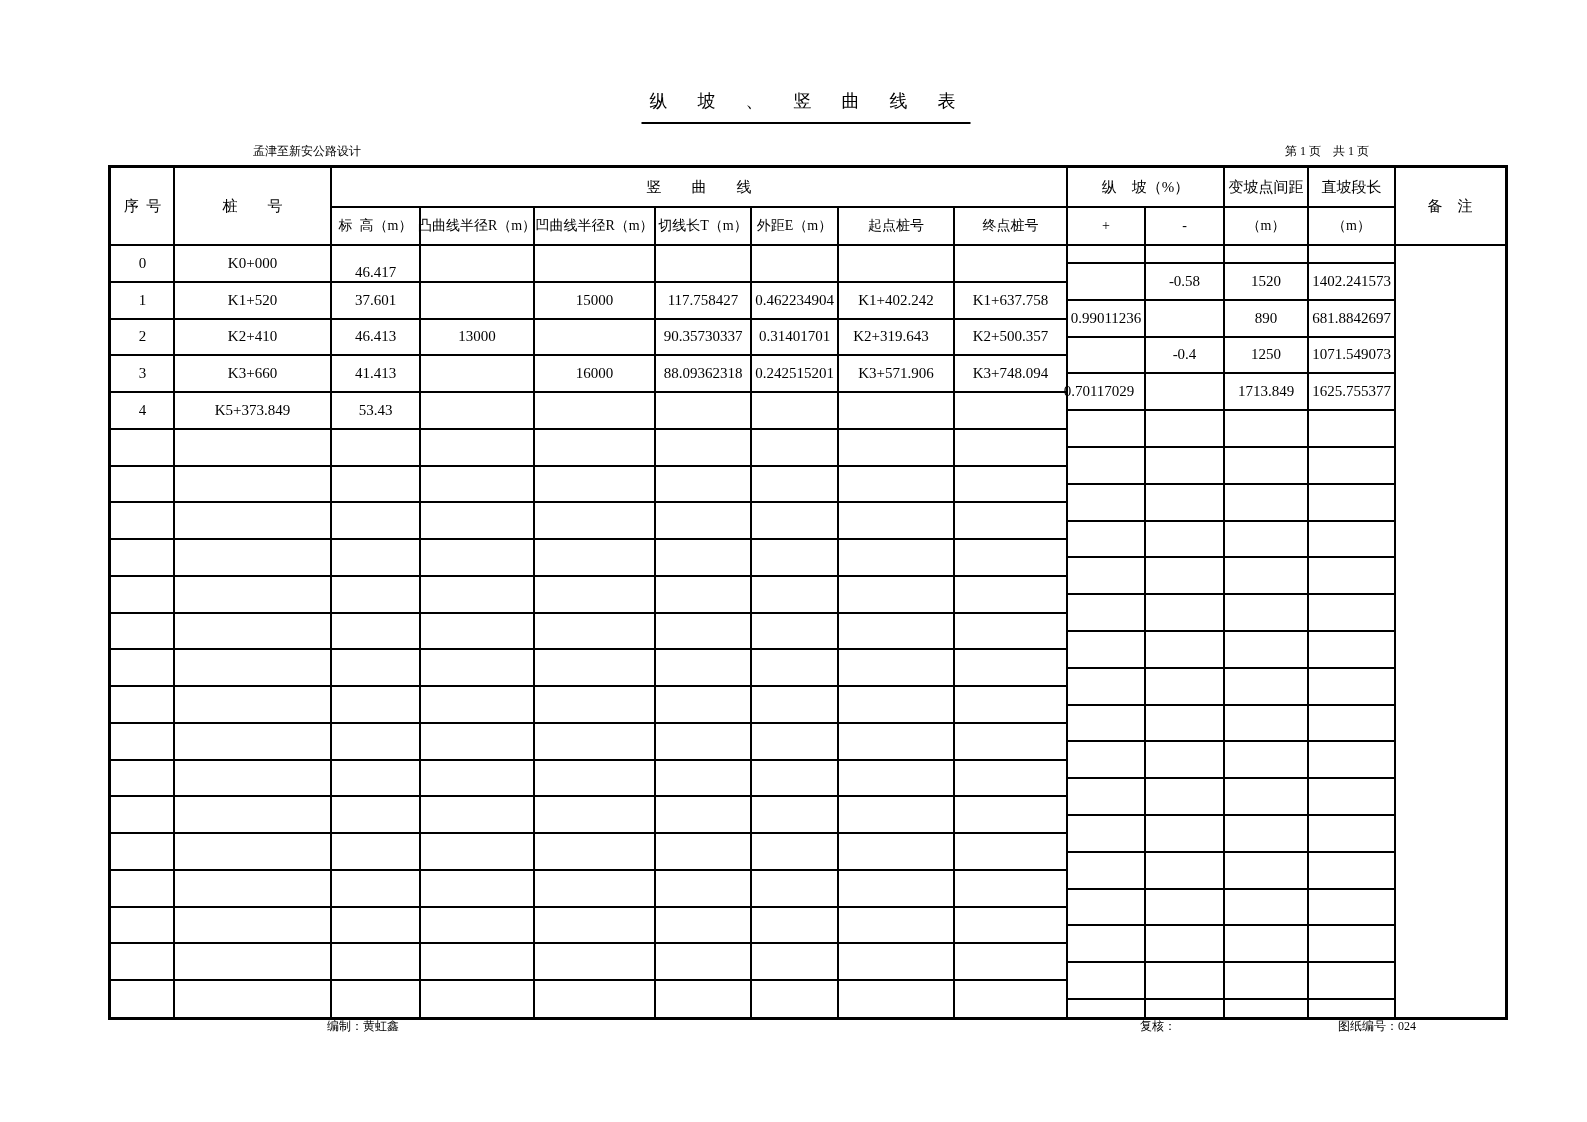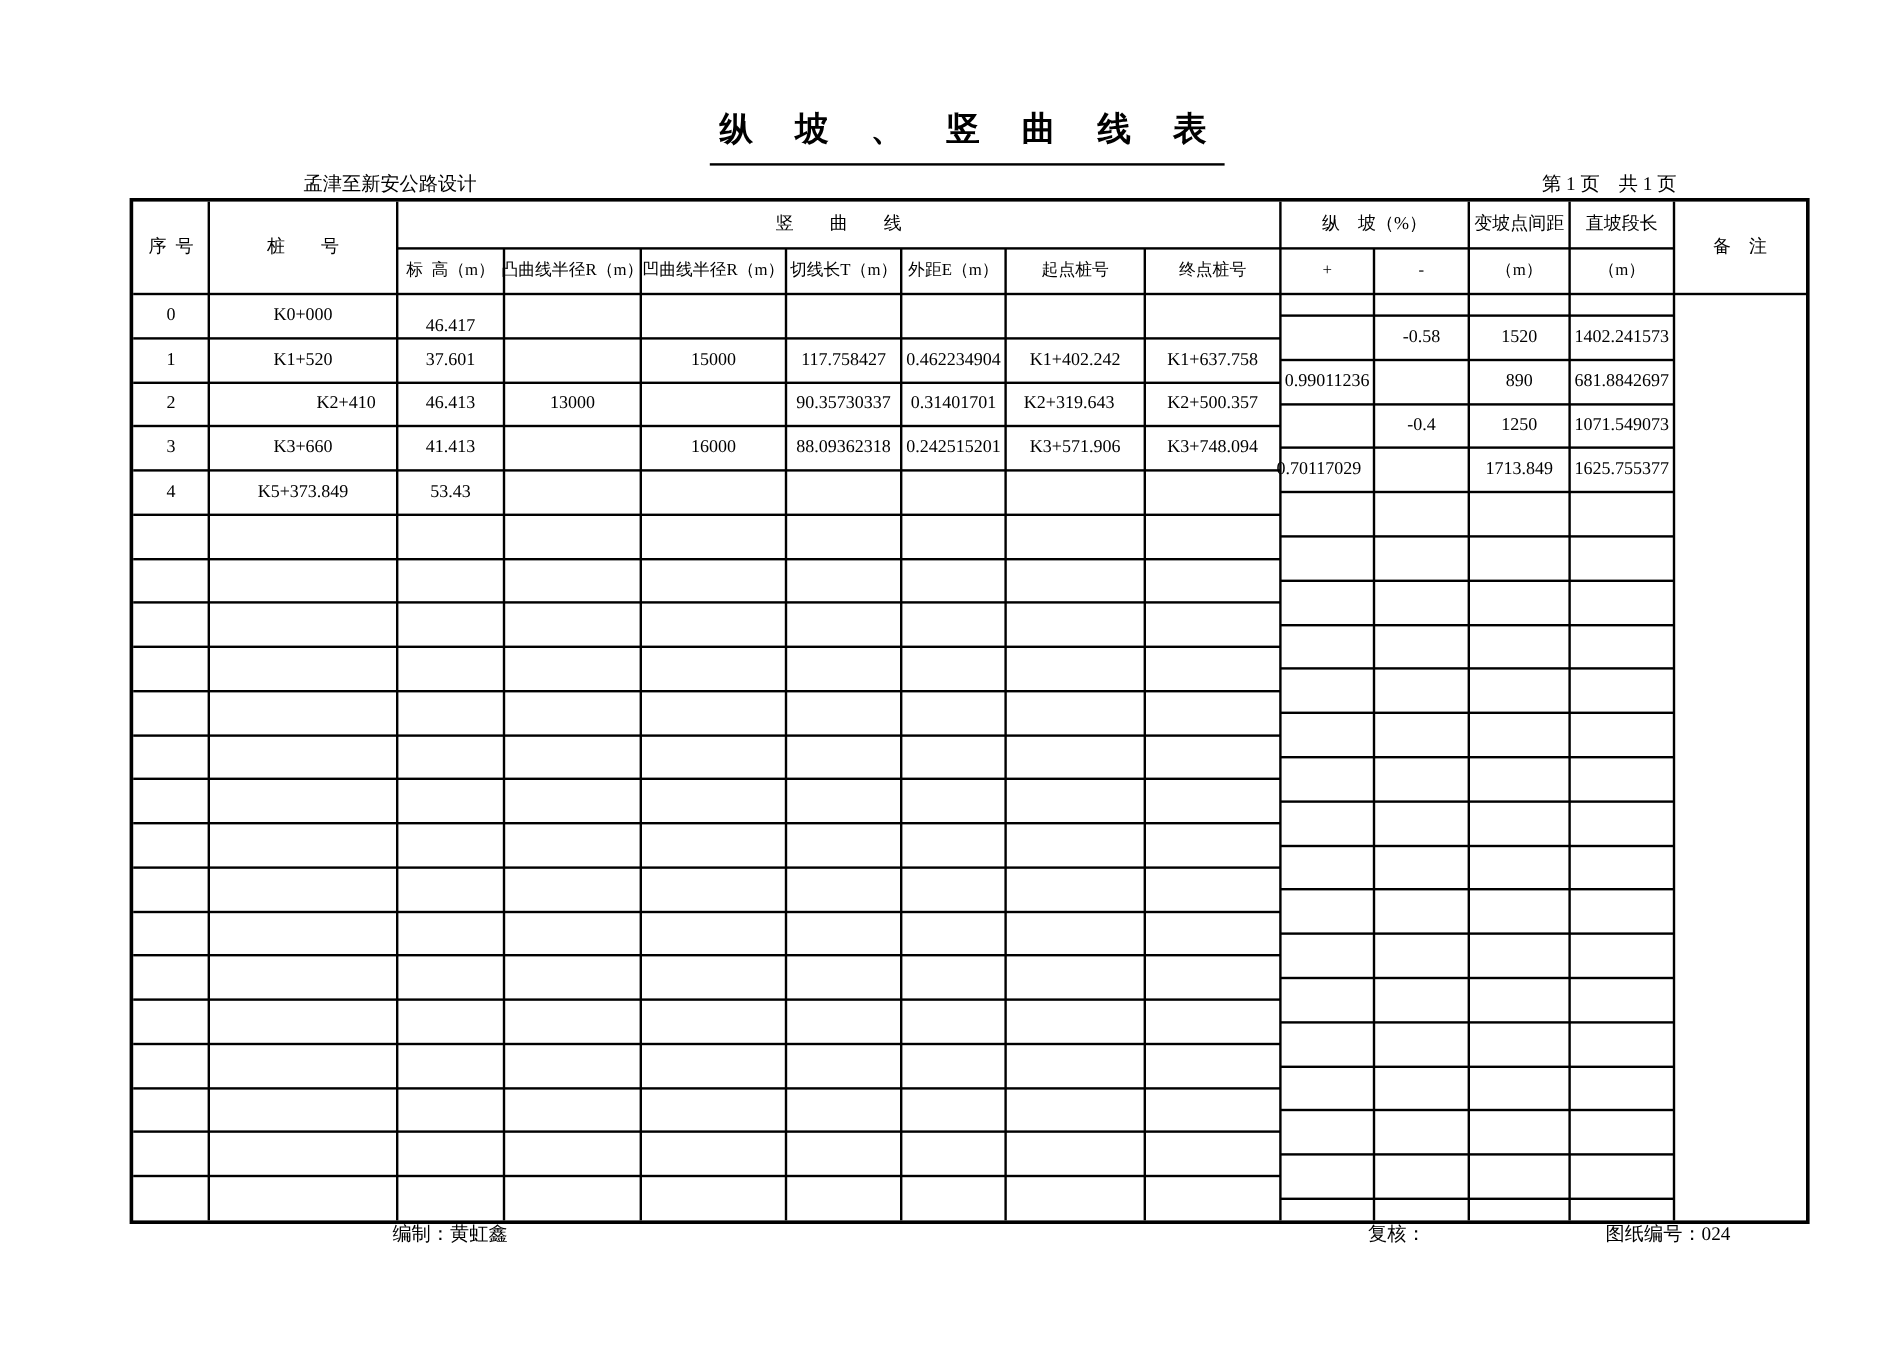--- a/index.html
+++ b/index.html
@@ -1,21 +1,21 @@
 <!DOCTYPE html>
 <html><head>
 <meta charset="utf-8">
 <style>
   html,body{margin:0;padding:0;background:#fff;}
   .sheet{position:relative;width:1587px;height:1122px;background:#fff;overflow:hidden;
          font-family:"Liberation Serif","DejaVu Serif",serif;color:#000;}
   .title{position:absolute;top:89px;left:806px;transform:translateX(-50%);
-         font-size:28px;font-weight:bold;letter-spacing:7px;white-space:pre;
+         font-size:18px;font-weight:normal;letter-spacing:7px;white-space:pre;
          border-bottom:2px solid #000;padding:0 8px 9px 8px;}
-  .meta{position:absolute;font-size:16px;white-space:pre;}
+  .meta{position:absolute;font-size:12px;white-space:pre;}
   .vtable{position:absolute;left:108px;top:165px;width:1394px;height:849px;border:3px solid #000;}
   .hcell,.cell{position:absolute;display:flex;align-items:center;justify-content:center;
                white-space:pre;line-height:1;}
   .hcell{font-size:15px;}
   .hcell.sub{font-size:14px;}
   .cell{font-size:15px;}
   .vl,.hl{position:absolute;background:#000;}
 </style>
 </head>
 <body>
@@ -106,21 +106,21 @@
       <div class="cell" style="left: 220px; top: 77px; width: 89px; height: 54px;">46.417</div>
       <div class="cell" style="left: 0px; top: 113.762px; width: 63px; height: 36.7619px;">1</div>
       <div class="cell" style="left: 63px; top: 113.762px; width: 157px; height: 36.7619px;">K1+520</div>
       <div class="cell" style="left: 220px; top: 113.762px; width: 89px; height: 36.7619px;">37.601</div>
       <div class="cell" style="left: 423px; top: 113.762px; width: 121px; height: 36.7619px;">15000</div>
       <div class="cell" style="left: 544px; top: 113.762px; width: 96px; height: 36.7619px;">117.758427</div>
       <div class="cell" style="left: 640px; top: 113.762px; width: 87px; height: 36.7619px;">0.462234904</div>
       <div class="cell" style="left: 727px; top: 113.762px; width: 116px; height: 36.7619px;">K1+402.242</div>
       <div class="cell" style="left: 843px; top: 113.762px; width: 113px; height: 36.7619px;">K1+637.758</div>
       <div class="cell" style="left: 0px; top: 150.524px; width: 63px; height: 36.7619px;">2</div>
-      <div class="cell" style="left: 63px; top: 150.524px; width: 157px; height: 36.7619px; margin-left: 36px;">K2+410</div>
+      <div class="cell" style="left: 63px; top: 150.524px; width: 157px; height: 36.7619px;">K2+410</div>
       <div class="cell" style="left: 220px; top: 150.524px; width: 89px; height: 36.7619px;">46.413</div>
       <div class="cell" style="left: 309px; top: 150.524px; width: 114px; height: 36.7619px;">13000</div>
       <div class="cell" style="left: 544px; top: 150.524px; width: 96px; height: 36.7619px;">90.35730337</div>
       <div class="cell" style="left: 640px; top: 150.524px; width: 87px; height: 36.7619px;">0.31401701</div>
       <div class="cell" style="left: 727px; top: 150.524px; width: 106px; height: 36.7619px;">K2+319.643</div>
       <div class="cell" style="left: 843px; top: 150.524px; width: 113px; height: 36.7619px;">K2+500.357</div>
       <div class="cell" style="left: 0px; top: 187.286px; width: 63px; height: 36.7619px;">3</div>
       <div class="cell" style="left: 63px; top: 187.286px; width: 157px; height: 36.7619px;">K3+660</div>
       <div class="cell" style="left: 220px; top: 187.286px; width: 89px; height: 36.7619px;">41.413</div>
       <div class="cell" style="left: 423px; top: 187.286px; width: 121px; height: 36.7619px;">16000</div>

